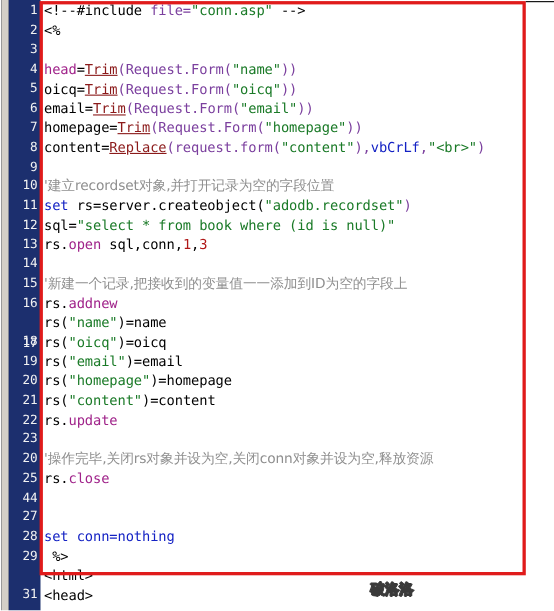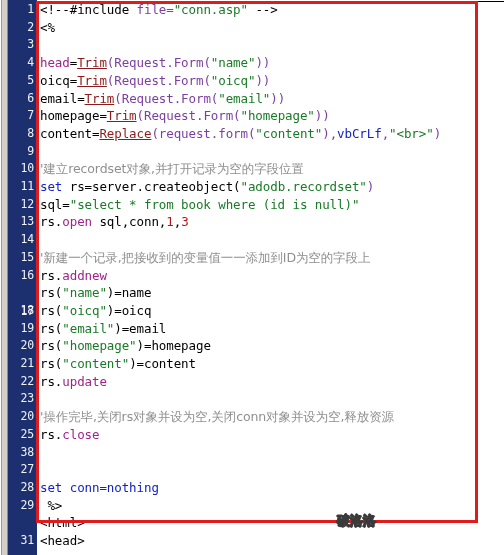--- a/index.html
+++ b/index.html
@@ -104,21 +104,21 @@
     position: absolute;
     left: 478px; top: 1px;
     width: 26px; height: 1px;
     background: #000000;
   }
 
   
   .watermark {
     position: absolute;
     left: 337px;
-    top: 512px;
+    top: 527px;
     display: flex;
     align-items: flex-end;
     gap: 20px;
     font-size: 13px;
     font-weight: bold;
     color: #ffffff;
     -webkit-text-stroke: 1px #3a3a3a;
     text-shadow:
       -1px 0 #3a3a3a, 1px 0 #3a3a3a,
       0 -1px #3a3a3a, 0 1px #3a3a3a;
@@ -161,21 +161,21 @@
       <div class="gutter-num" style="top: 266.5px;">16</div>
       <div class="gutter-num" style="top: 291px; margin-top: 12px;">17</div>
       <div class="gutter-num" style="top: 301.9px;">18</div>
       <div class="gutter-num" style="top: 319.6px;">19</div>
       <div class="gutter-num" style="top: 337.3px;">20</div>
       <div class="gutter-num" style="top: 355px;">21</div>
       <div class="gutter-num" style="top: 372.7px;">22</div>
       <div class="gutter-num" style="top: 390.4px;">23</div>
       <div class="gutter-num" style="top: 408.1px;">20</div>
       <div class="gutter-num" style="top: 425.8px;">25</div>
-      <div class="gutter-num" style="top: 443.5px;">38</div>
+      <div class="gutter-num" style="top: 443.5px;">44</div>
       <div class="gutter-num" style="top: 461.2px;">27</div>
       <div class="gutter-num" style="top: 478.9px;">28</div>
       <div class="gutter-num" style="top: 496.6px;">29</div>
       <div class="gutter-num" style="top: 540px; margin-top: 38px;">30</div>
       <div class="gutter-num" style="top: 532px;">31</div>
     </div>
 
   <div class="code-area" id="code-area">
       <div class="code-line" style="top: 1px;"><span class="t-plain">&lt;!--#include </span><span class="t-attr">file=</span><span class="t-str">"conn.asp"</span><span class="t-plain"> --&gt;</span></div>
       <div class="code-line" style="top: 18.7px;"><span class="t-plain">&lt;%</span></div>

